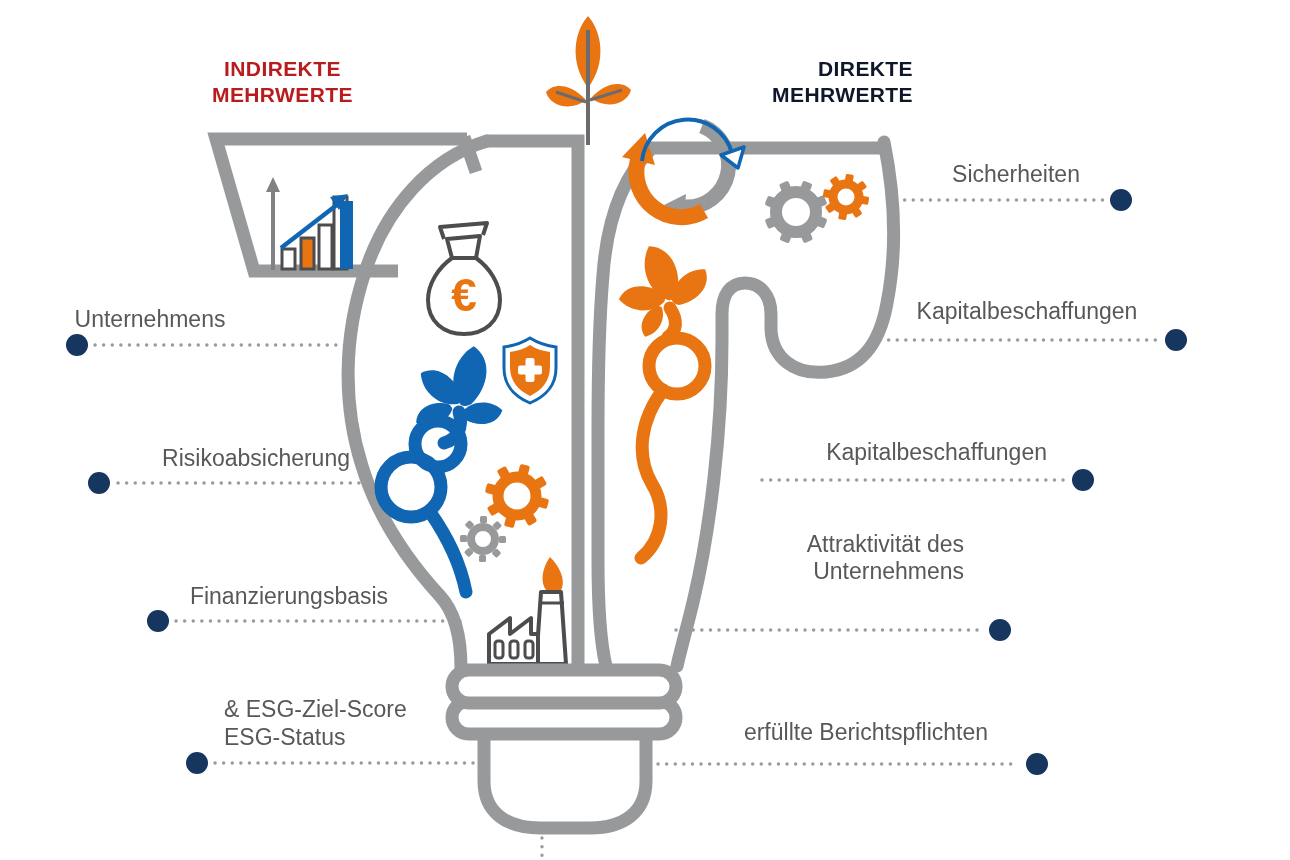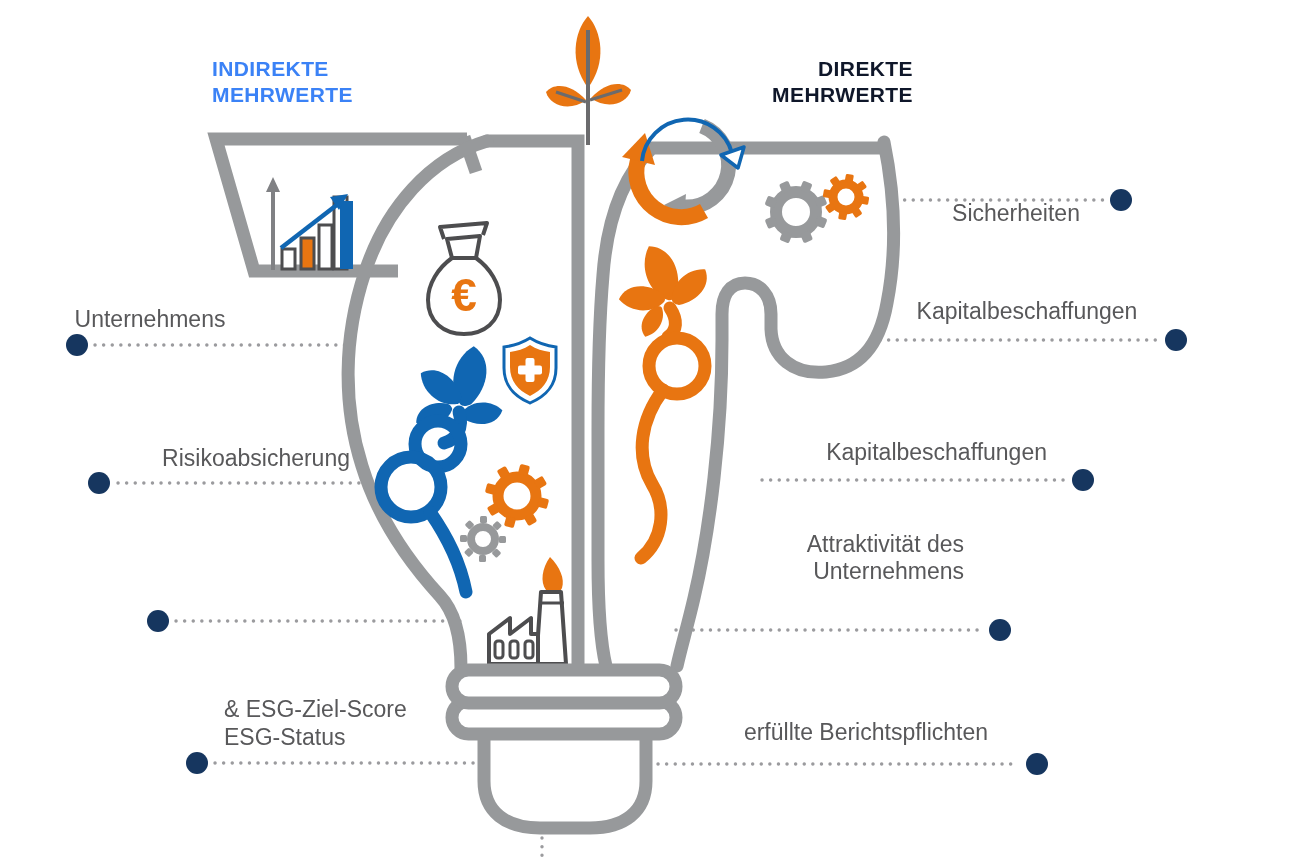--- a/index.html
+++ b/index.html
@@ -1,29 +1,29 @@
 <!DOCTYPE html>
 <html><head>
 <meta charset="utf-8">
 <style>
   html,body{margin:0;padding:0;background:#ffffff;}
   .stage{position:relative;width:1290px;height:860px;overflow:hidden;
          font-family:"Liberation Sans",sans-serif;background:#ffffff;}
   .stage svg{position:absolute;left:0;top:0;}
   .hdr{position:absolute;font-weight:bold;font-size:21px;line-height:26px;letter-spacing:.4px;}
   .hdr span{display:block;}
-  #hdr-left{left:212px;top:56px;color:#3b82f6;text-align:left;}
+  #hdr-left{left:212px;top:56px;color:#b91c1c;text-align:center;}
   #hdr-right{left:713px;top:56px;width:200px;color:#0f172a;text-align:right;}
   .lbl{position:absolute;color:#58585A;font-size:23px;line-height:27px;white-space:nowrap;}
   .lbl span{display:block;}
   #lbl-transparenz{left:60px;top:306px;width:180px;text-align:center;}
   #lbl-risikoabsicherung{left:110px;top:445px;width:240px;text-align:right;}
   #lbl-finanzierungsbasis{left:169px;top:583px;width:240px;text-align:center;}
   #lbl-esg{left:224px;top:695px;text-align:left;line-height:28px;}
-  #lbl-sicherheiten{left:926px;top:161px;width:180px;text-align:center;margin-top:39px;}
+  #lbl-sicherheiten{left:926px;top:161px;width:180px;text-align:center;}
   #lbl-finanzierungskosten{left:907px;top:298px;width:240px;text-align:center;}
   #lbl-kapitalbeschaffungen{left:807px;top:439px;width:240px;text-align:right;}
   #lbl-attraktivitaet{left:724px;top:531px;width:240px;text-align:right;}
   #lbl-berichtspflichten{left:726px;top:719px;width:280px;text-align:center;}
 </style>
 </head>
 <body>
 
 <div class="stage">
 
@@ -225,20 +225,23 @@
     <span>DIREKTE</span>
     <span>MEHRWERTE</span>
   </div>
 
   <div class="lbl" id="lbl-transparenz">
     <span>Unternehmens</span>
   </div>
   <div class="lbl" id="lbl-risikoabsicherung">
     <span>Risikoabsicherung</span>
   </div>
+  <div class="lbl" id="lbl-finanzierungsbasis">
+    <span>Finanzierungsbasis</span>
+  </div>
   <div class="lbl" id="lbl-esg">
     <span>&amp; ESG-Ziel-Score</span>
     <span>ESG-Status</span>
   </div>
 
   <div class="lbl" id="lbl-sicherheiten">
     <span>Sicherheiten</span>
   </div>
   <div class="lbl" id="lbl-finanzierungskosten">
     <span>Kapitalbeschaffungen</span>

